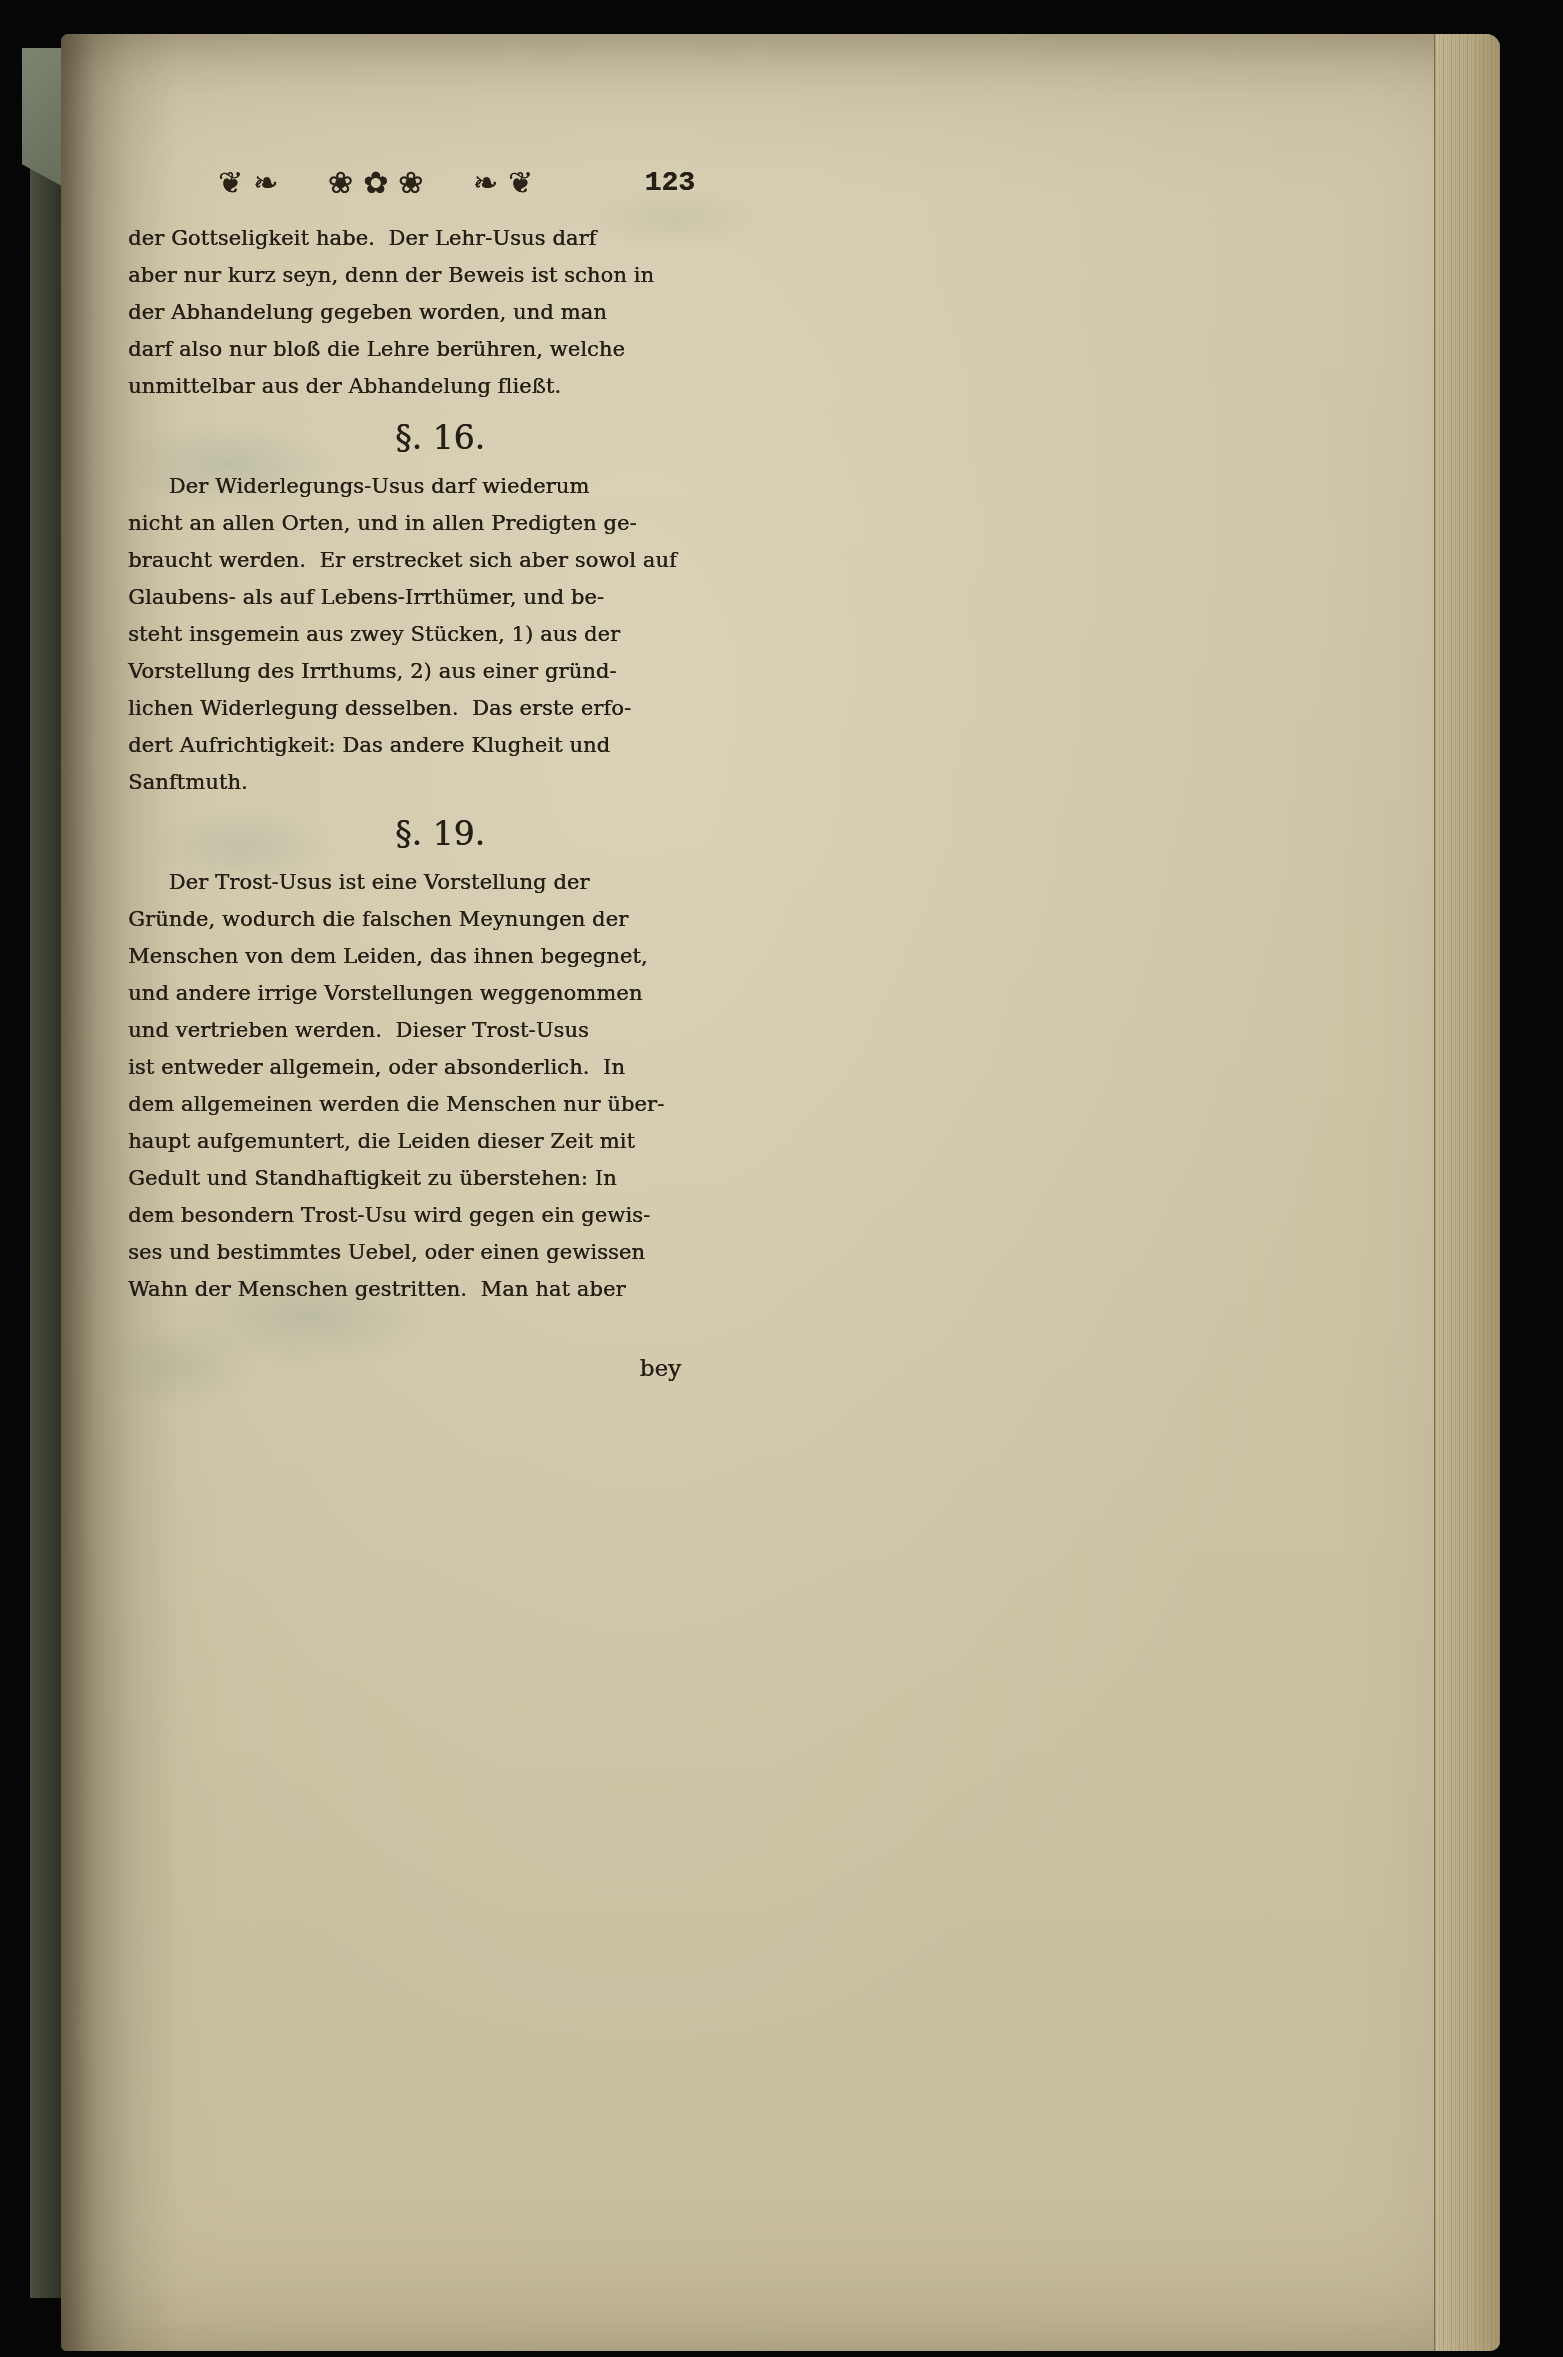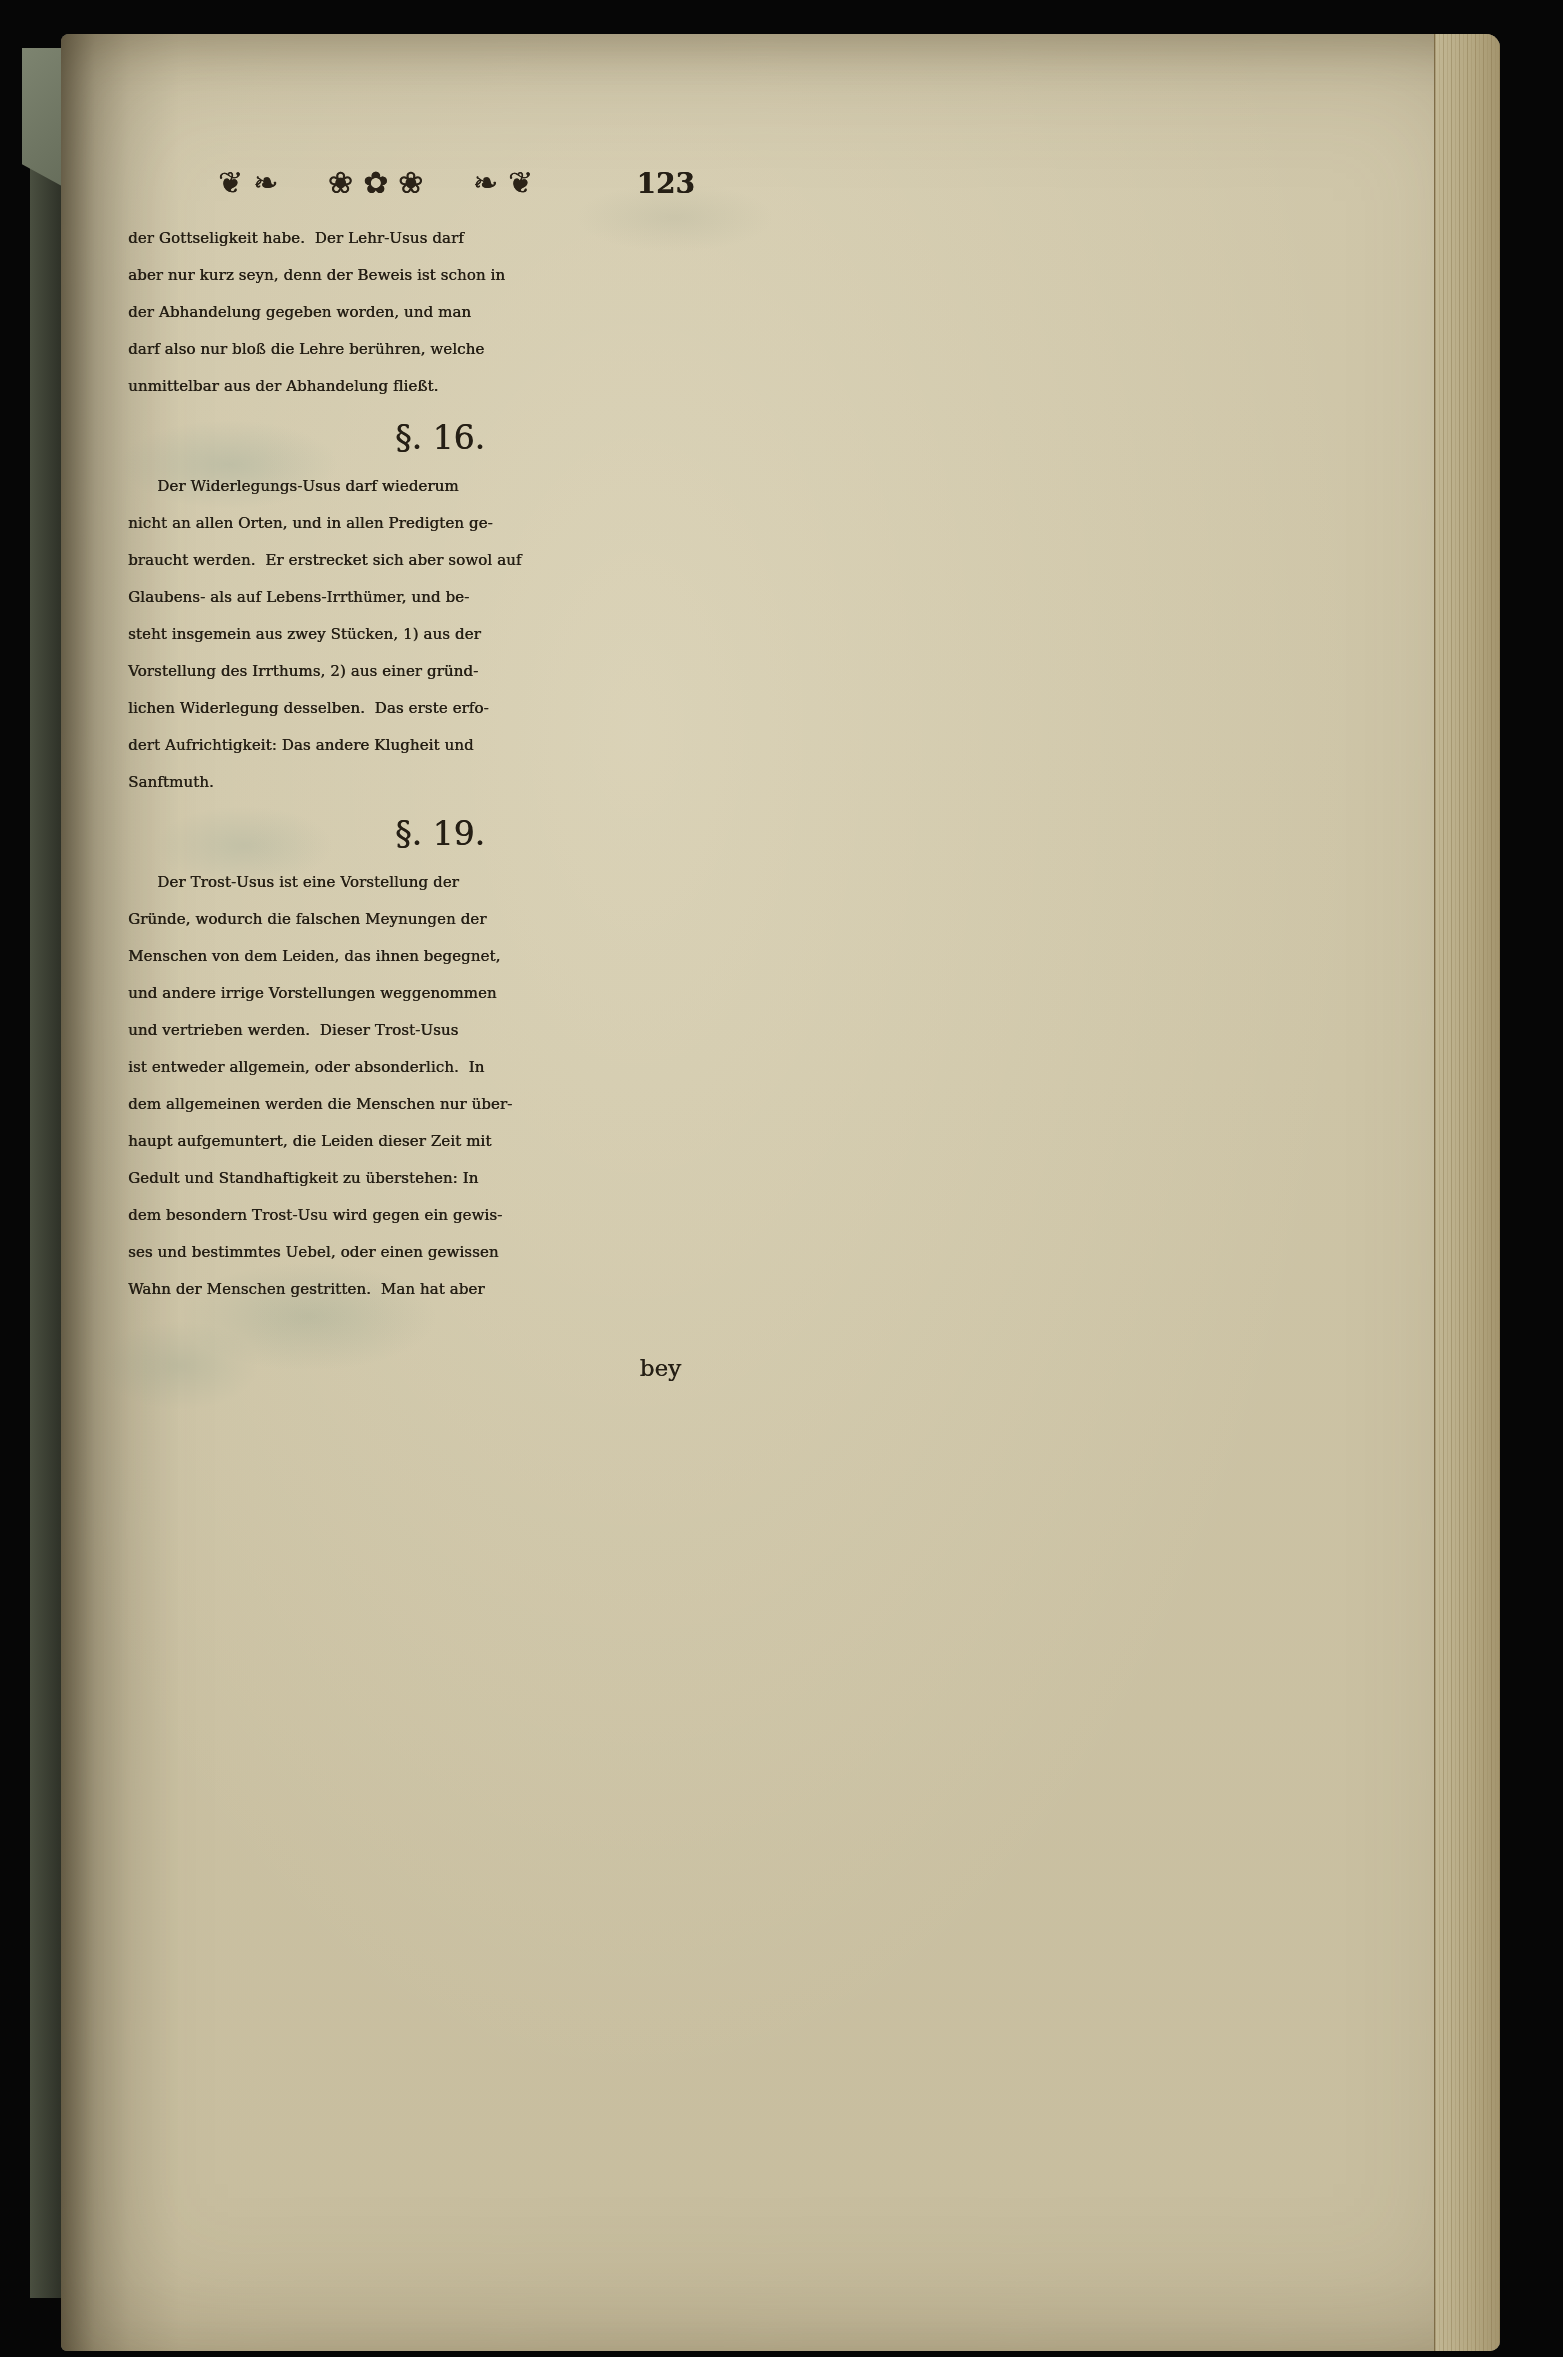--- a/index.html
+++ b/index.html
@@ -77,23 +77,24 @@
     text-align:center;
     font-family:"DejaVu Sans", sans-serif;
     font-size:30px; letter-spacing:10px; color:#2b2318;
     text-shadow:0.4px 0 0 currentColor;
   }
   .ornaments .orn { margin:0 10px; }
   .page-num {
     position:absolute; right:57px; top:2px;
     font-size:28px; font-weight:bold; color:#251f15;
     text-shadow:0.3px 0 0 currentColor;
+    font-family:Liberation Mono, monospace;
   }
   .body-text {
-    font-size:15px; line-height:37px;
+    font-size:21px; line-height:37px;
     white-space:pre-wrap;
     text-shadow:0.4px 0 0 currentColor;
     letter-spacing:0.1px;
   }
   .section-heading {
     text-align:center;
     font-size:33px; line-height:36px;
     margin:15px 0 12px 0;
     text-shadow:0.4px 0 0 currentColor;
   }

